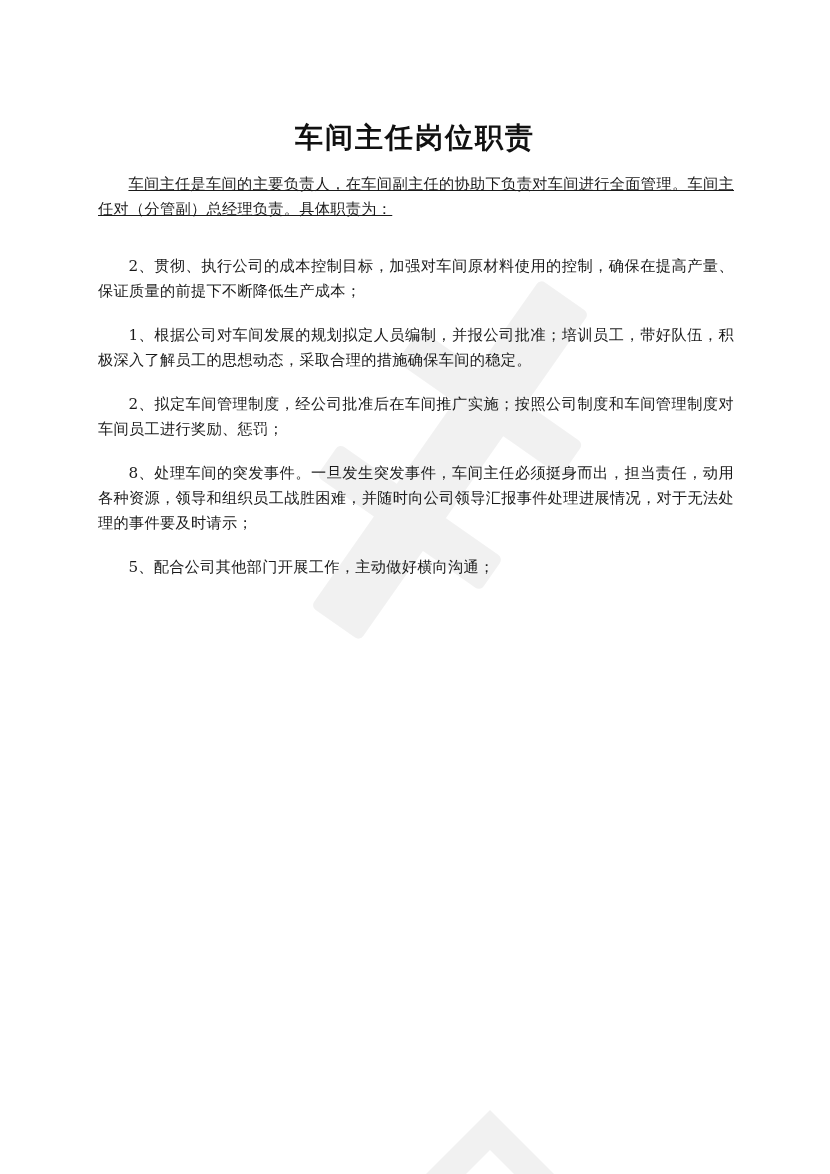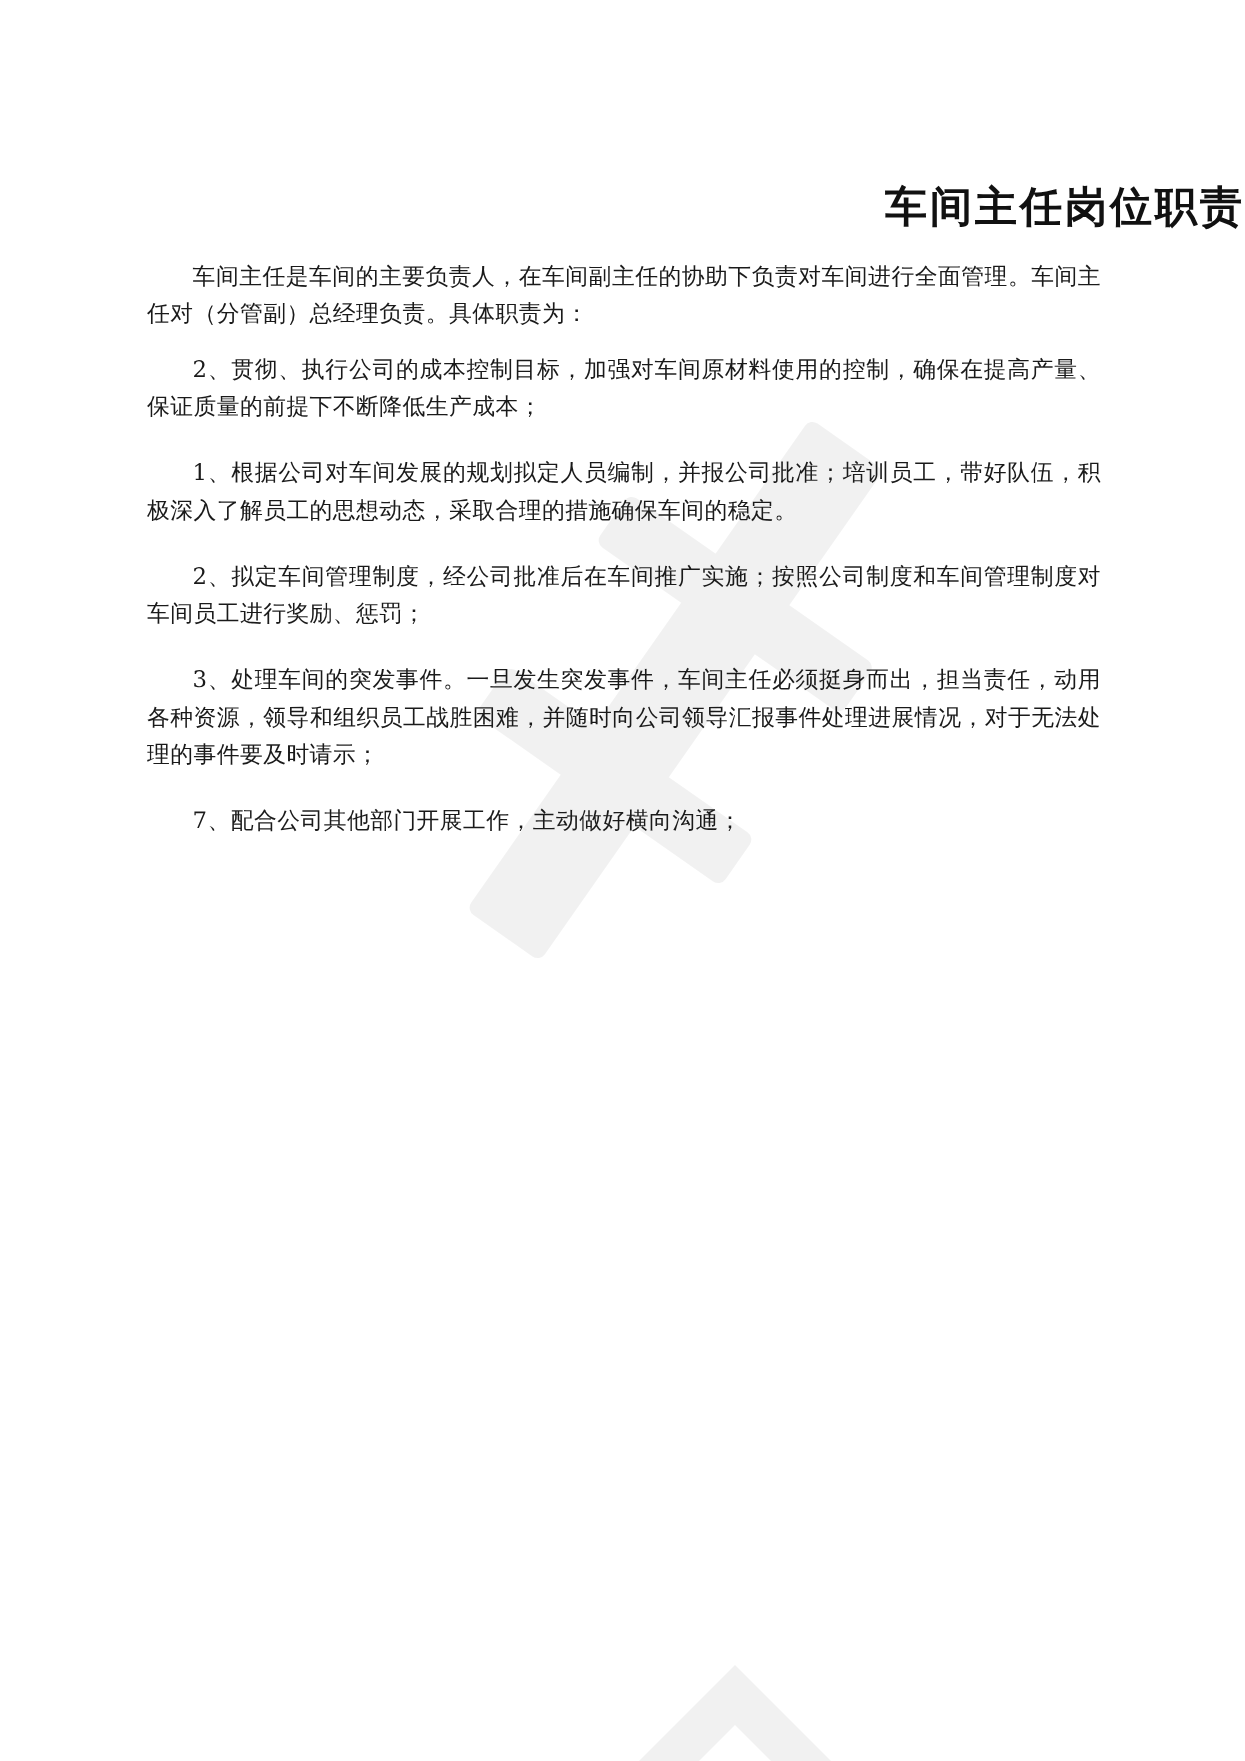--- a/index.html
+++ b/index.html
@@ -36,21 +36,21 @@
       left: 390px;
       top: 1110px;
       width: 200px;
       height: 200px;
     }
     .title {
       position: absolute;
       left: 0;
       width: 830px;
       top: 100px;
-      text-align: right;
+      text-align: center;
       font-family: "DejaVu Sans", "Liberation Sans", sans-serif;
       font-size: 28px;
       font-weight: bold;
       letter-spacing: 2px;
       color: #111;
     }
     .content {
       position: absolute;
       left: 98px;
       top: 172px;
@@ -58,21 +58,22 @@
     }
     .para {
       font-size: 15.2px;
       line-height: 25px;
       text-indent: 2em;
       text-align: justify;
       margin: 0 0 19px 0;
       letter-spacing: 0.3px;
     }
     .para.intro {
-      margin-bottom: 12px;
+      margin-bottom: 32px;
+      text-decoration: underline;
     }
   </style>
 </head>
 <body>
 
 <div class="page">
 
   <svg class="watermark wm-center" viewBox="0 0 280 420">
     <g transform="rotate(35 140 210)" fill="#000">
       <rect x="110" y="10" width="60" height="400" rx="6"></rect>
@@ -87,17 +88,17 @@
     <rect x="110" y="70" width="20" height="80" fill="#000"></rect>
   </svg>
 
   <h1 class="title">车间主任岗位职责</h1>
 
   <div class="content">
     <p class="para intro">车间主任是车间的主要负责人，在车间副主任的协助下负责对车间进行全面管理。车间主任对（分管副）总经理负责。具体职责为：</p>
     <p class="para">2、贯彻、执行公司的成本控制目标，加强对车间原材料使用的控制，确保在提高产量、保证质量的前提下不断降低生产成本；</p>
     <p class="para">1、根据公司对车间发展的规划拟定人员编制，并报公司批准；培训员工，带好队伍，积极深入了解员工的思想动态，采取合理的措施确保车间的稳定。</p>
     <p class="para">2、拟定车间管理制度，经公司批准后在车间推广实施；按照公司制度和车间管理制度对车间员工进行奖励、惩罚；</p>
-    <p class="para">3、处理车间的突发事件。一旦发生突发事件，车间主任必须挺身而出，担当责任，动用各种资源，领导和组织员工战胜困难，并随时向公司领导汇报事件处理进展情况，对于无法处理的事件要及时请示；</p>
-    <p class="para">7、配合公司其他部门开展工作，主动做好横向沟通；</p>
+    <p class="para">8、处理车间的突发事件。一旦发生突发事件，车间主任必须挺身而出，担当责任，动用各种资源，领导和组织员工战胜困难，并随时向公司领导汇报事件处理进展情况，对于无法处理的事件要及时请示；</p>
+    <p class="para">5、配合公司其他部门开展工作，主动做好横向沟通；</p>
   </div>
 
 </div>
 
 </body></html>

